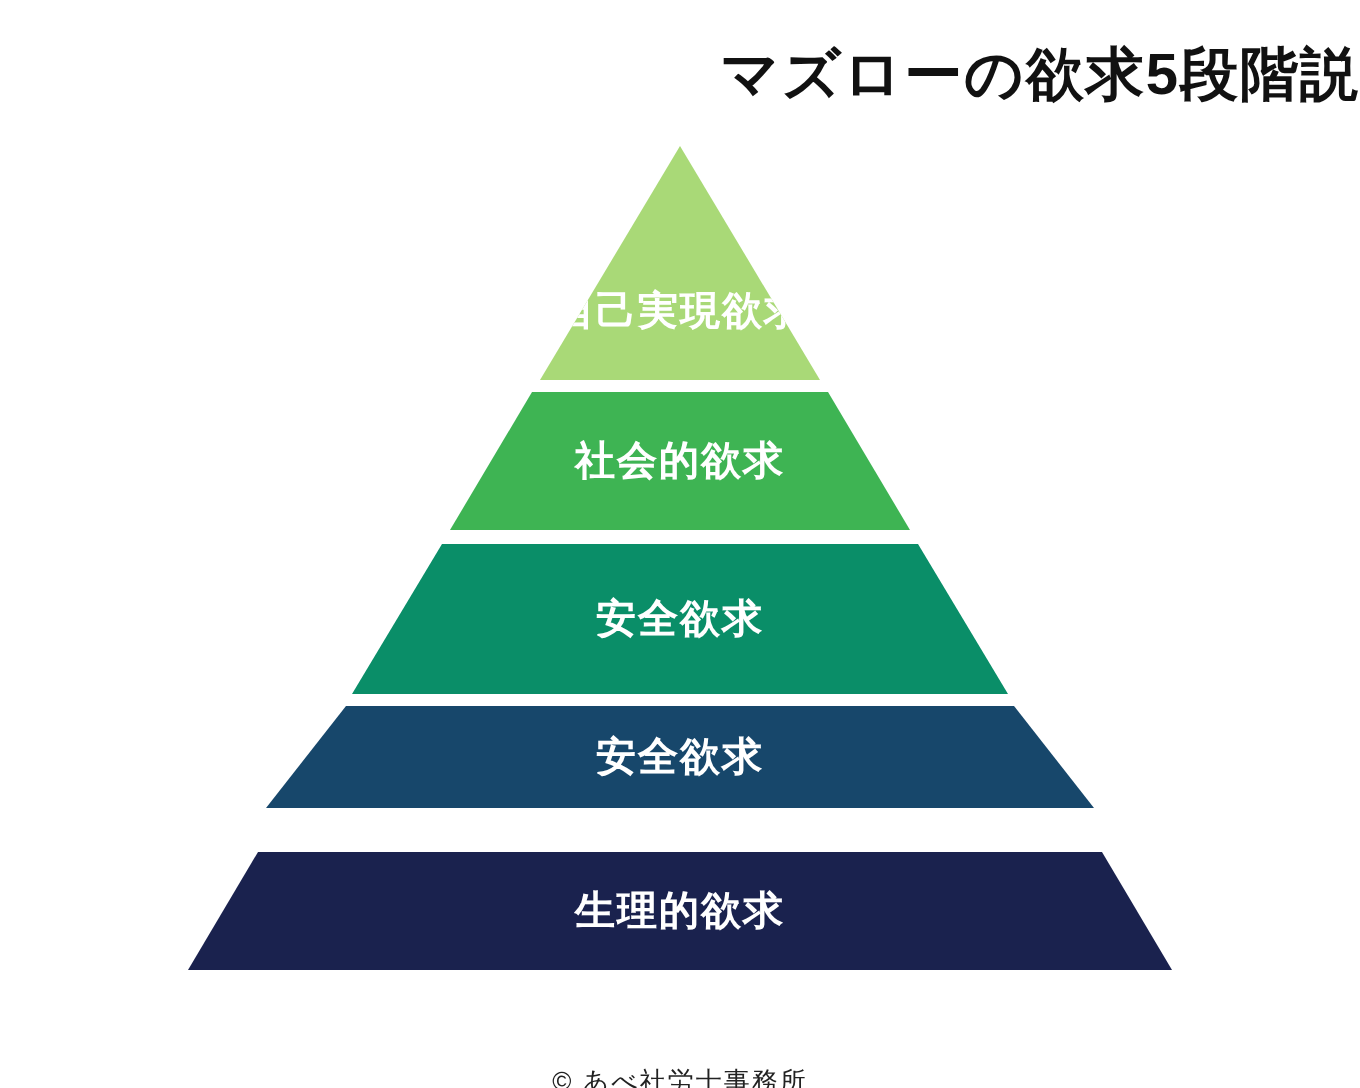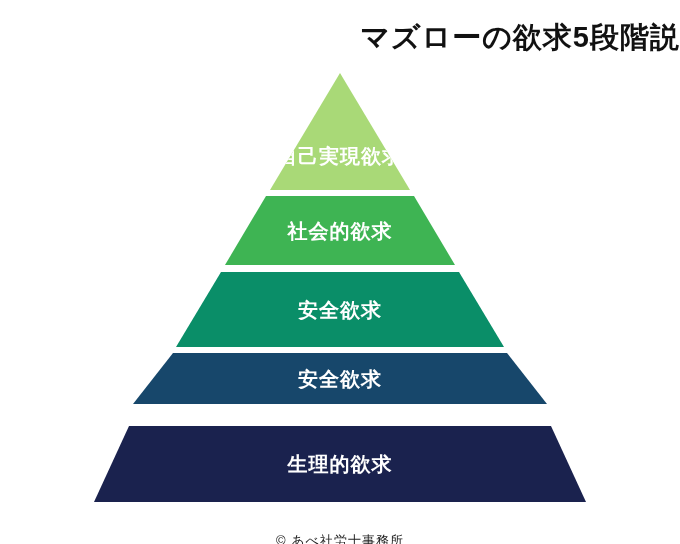--- a/index.html
+++ b/index.html
@@ -68,21 +68,21 @@
     height: 75px;
     clip-path: polygon(calc(50% - 119px) 0, calc(50% + 119px) 0, calc(50% + 164px) 100%, calc(50% - 164px) 100%);
   }
   .tier4 {
     top: 280px;
     height: 51px;
     clip-path: polygon(calc(50% - 167px) 0, calc(50% + 167px) 0, calc(50% + 207px) 100%, calc(50% - 207px) 100%);
   }
   .tier5 {
     top: 353px;
-    height: 76px;
+    height: 59px;
     clip-path: polygon(calc(50% - 211px) 0, calc(50% + 211px) 0, 100% 100%, 0 100%);
   }
   .page-footer {
     position: absolute;
     top: 532px;
     left: 0;
     width: 100%;
     text-align: center;
     font-size: 13px;
     color: #222222;

